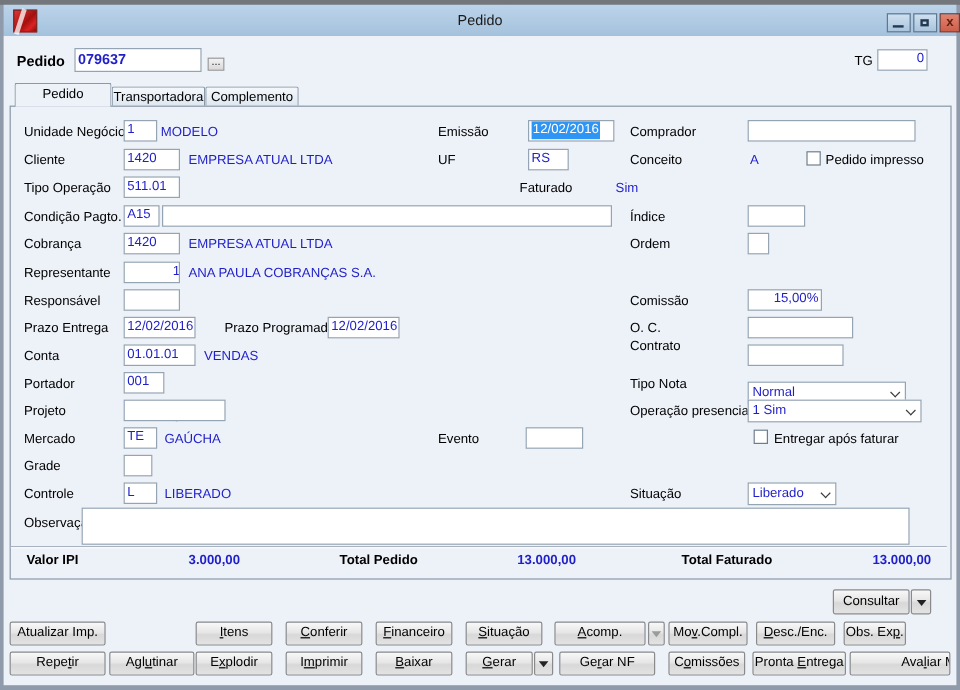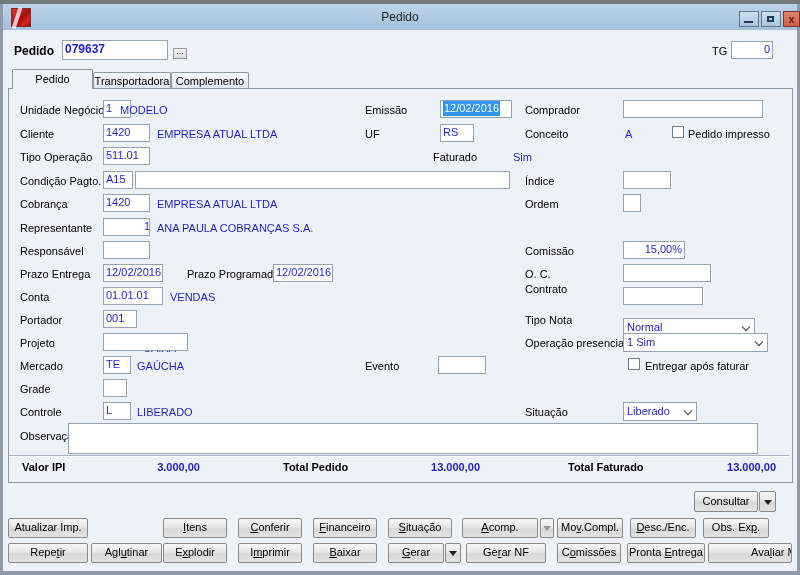--- a/index.html
+++ b/index.html
@@ -81,21 +81,21 @@
   <div class="inp right hz" style="left:731px;top:41px;width:42px;">0</div>
 
   <div class="tab active" style="left:12px;width:81px;">Pedido</div>
   <div class="tab inactive" style="left:93px;width:78px;">Transportadora</div>
   <div class="tab inactive" style="left:171px;width:78px;">Complemento</div>
 
   <div class="panel"></div>
 
   <div class="lbl hz" style="left:20px;top:104px;">Unidade Negócio</div>
   <div class="inp hz" style="left:103px;top:100px;width:28px;">1</div>
-  <div class="val hz" style="left:120px;top:104px;">MODELO</div>
+  <div class="val hz" style="left:134px;top:104px;">MODELO</div>
   <div class="lbl hz" style="left:365px;top:104px;">Emissão</div>
   <div class="inp hz" style="left:440px;top:100px;width:72px;"><span class="selspan">12/02/2016</span></div>
   <div class="lbl hz" style="left:525px;top:104px;">Comprador</div>
   <div class="inp hz" style="left:623px;top:100px;width:140px;"></div>
 
   <div class="lbl hz" style="left:20px;top:128px;">Cliente</div>
   <div class="inp hz" style="left:103px;top:124px;width:47px;">1420</div>
   <div class="val hz" style="left:157px;top:128px;">EMPRESA ATUAL LTDA</div>
   <div class="lbl hz" style="left:365px;top:128px;">UF</div>
   <div class="inp hz" style="left:440px;top:124px;width:34px;">RS</div>
@@ -191,21 +191,21 @@
   <div class="btn" style="left:163px;top:518px;width:64px;"><u>I</u>tens</div>
   <div class="btn" style="left:238px;top:518px;width:64px;"><u>C</u>onferir</div>
   <div class="btn" style="left:313px;top:518px;width:64px;"><u>F</u>inanceiro</div>
   <div class="btn" style="left:388px;top:518px;width:64px;"><u>S</u>ituação</div>
   <div class="btn" style="left:462px;top:518px;width:76px;"><u>A</u>comp.</div>
   <div class="dropbtn" style="left:540px;top:518px;width:14px;">
       <span class="tri dis"></span>
     </div>
   <div class="btn" style="left:557px;top:518px;width:66px;">Mo<u>v</u>.Compl.</div>
   <div class="btn" style="left:630px;top:518px;width:66px;"><u>D</u>esc./Enc.</div>
-  <div class="btn" style="left:703px;top:518px;width:66px;">Obs. Ex<u>p</u>.</div>
+  <div class="btn" style="left:703px;top:518px;width:52px;">Obs. Ex<u>p</u>.</div>
 
   <div class="btn" style="left:8px;top:543px;width:80px;">Repe<u>t</u>ir</div>
   <div class="btn" style="left:91px;top:543px;width:71px;">Agl<u>u</u>tinar</div>
   <div class="btn" style="left:163px;top:543px;width:64px;">E<u>x</u>plodir</div>
   <div class="btn" style="left:238px;top:543px;width:64px;">I<u>m</u>primir</div>
   <div class="btn" style="left:313px;top:543px;width:64px;"><u>B</u>aixar</div>
   <div class="btn" style="left:388px;top:543px;width:56px;"><u>G</u>erar</div>
   <div class="dropbtn" style="left:445px;top:543px;width:16px;">
       <span class="tri"></span>
     </div>

